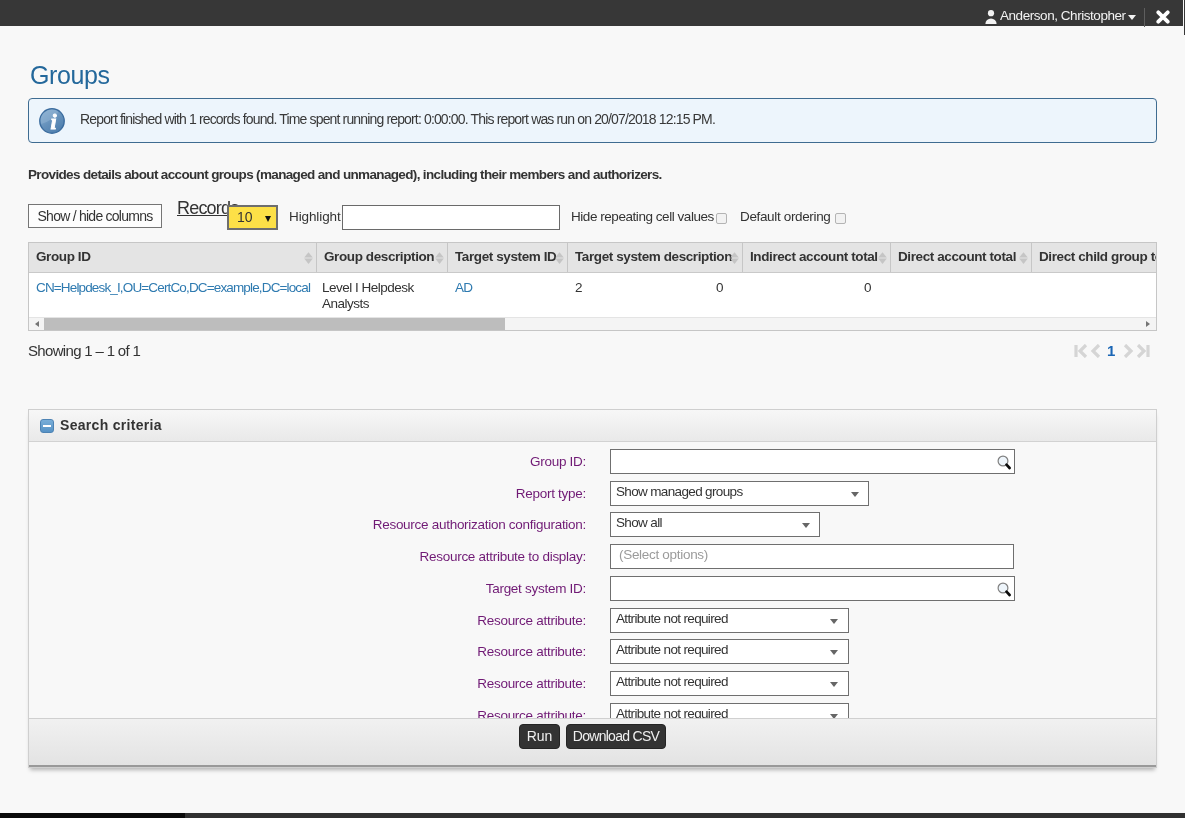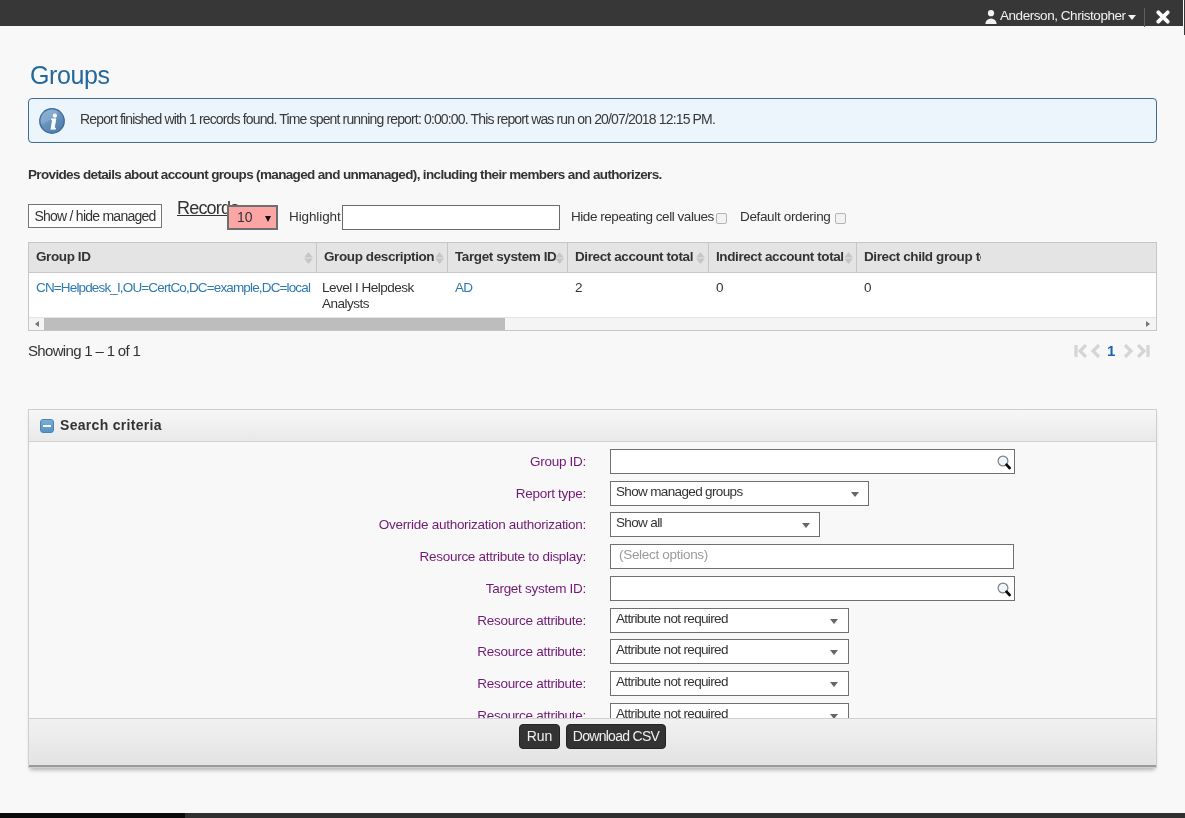--- a/index.html
+++ b/index.html
@@ -34,21 +34,21 @@
 
 .provides { position:absolute; top:167px; left:28px; font-weight:bold; font-size:13.5px; letter-spacing:-0.65px; }
 
 
 .btn-showhide {
   position:absolute; top:204px; left:28px; width:134px; height:24px;
   background:#fdfdfd; border:1px solid #757575; font-size:14px; letter-spacing:-0.75px; color:#333;
   text-align:center; line-height:22px;
 }
 .lbl-records { position:absolute; top:196px; left:177px; font-size:18px; letter-spacing:-0.8px; line-height:25px;text-decoration:underline; }
-.sel-records { position:absolute; top:205px; left:227px; width:51px; height:25px; background:#fca5a5; border:2px solid #6e6e6e; font-size:14px; line-height:20px; padding-left:8px; }
+.sel-records { position:absolute; top:205px; left:227px; width:51px; height:25px; background:#fde047; border:2px solid #6e6e6e; font-size:14px; line-height:20px; padding-left:8px; }
 .sel-records .arr { position:absolute; right:5px; top:9px; width:0; height:0; border-left:3.6px solid transparent; border-right:3.6px solid transparent; border-top:6px solid #111; }
 .lbl-highlight { position:absolute; top:204px; left:289px; font-size:13.5px; letter-spacing:-0.1px; line-height:25px; }
 .inp-highlight { position:absolute; top:205px; left:342px; width:218px; height:25px; background:#fff; border:1px solid #6a6a6a; }
 .lbl-hiderep { position:absolute; top:204px; left:571px; font-size:13.5px; letter-spacing:-0.45px; line-height:25px; }
 .lbl-deford  { position:absolute; top:204px; left:740px; font-size:13.5px; letter-spacing:-0.35px; line-height:25px; }
 .cb { position:absolute; width:11px; height:11px; background:#f2f2f2; border:1px solid #b4b4b4; border-radius:2px; top:213px; }
 .cb1 { left:716px; }
 .cb2 { left:835px; }
 
 
@@ -127,21 +127,21 @@
     </defs>
     <circle cx="13" cy="13" r="12.2" fill="url(#ig)" stroke="#3c6d9f" stroke-width="1.4"></circle>
     <path d="M2.2 16 A11.2 11.2 0 0 1 19.5 3.8 A30 30 0 0 1 2.2 16 z" fill="#8fb3d3" opacity="0.55"></path>
     <text x="14.6" y="20.8" font-family="Liberation Serif" font-style="italic" font-weight="bold" font-size="22" fill="#ffffff" stroke="#ffffff" stroke-width="0.9" text-anchor="middle">i</text>
   </svg>
   <div class="msg">Report finished with 1 records found. Time spent running report: 0:00:00. This report was run on 20/07/2018 12:15 PM.</div>
 </div>
 
 <div class="provides">Provides details about account groups (managed and unmanaged), including their members and authorizers.</div>
 
-<div class="btn-showhide">Show / hide managed</div>
+<div class="btn-showhide">Show / hide columns</div>
 <div class="lbl-records">Records</div>
 <div class="sel-records">10<span class="arr"></span></div>
 <div class="lbl-highlight">Highlight</div>
 <div class="inp-highlight"></div>
 <div class="lbl-hiderep">Hide repeating cell values</div>
 <div class="cb cb1"></div>
 <div class="lbl-deford">Default ordering</div>
 <div class="cb cb2"></div>
 
 <div class="tablewrap">
@@ -151,25 +151,29 @@
           <path d="M4.5 11.9 L8.8 6.6 L0.2 6.6 z" fill="#c5c5c5"></path>
         </svg></div>
     <div class="th" style="width:131px;">Group description<svg class="sorticon" width="9" height="12" viewBox="0 0 9 12">
           <path d="M4.5 0.3 L8.8 5.4 L0.2 5.4 z" fill="#c5c5c5"></path>
           <path d="M4.5 11.9 L8.8 6.6 L0.2 6.6 z" fill="#c5c5c5"></path>
         </svg></div>
     <div class="th" style="width:120px;">Target system ID<svg class="sorticon" width="9" height="12" viewBox="0 0 9 12">
           <path d="M4.5 0.3 L8.8 5.4 L0.2 5.4 z" fill="#c5c5c5"></path>
           <path d="M4.5 11.9 L8.8 6.6 L0.2 6.6 z" fill="#c5c5c5"></path>
         </svg></div>
+    <div class="th" style="width:175px;">Target system description<svg class="sorticon" width="9" height="12" viewBox="0 0 9 12">
+          <path d="M4.5 0.3 L8.8 5.4 L0.2 5.4 z" fill="#c5c5c5"></path>
+          <path d="M4.5 11.9 L8.8 6.6 L0.2 6.6 z" fill="#c5c5c5"></path>
+        </svg></div>
+    <div class="th" style="width:148px;">Indirect account total<svg class="sorticon" width="9" height="12" viewBox="0 0 9 12">
+          <path d="M4.5 0.3 L8.8 5.4 L0.2 5.4 z" fill="#c5c5c5"></path>
+          <path d="M4.5 11.9 L8.8 6.6 L0.2 6.6 z" fill="#c5c5c5"></path>
+        </svg></div>
     <div class="th" style="width:141px;">Direct account total<svg class="sorticon" width="9" height="12" viewBox="0 0 9 12">
-          <path d="M4.5 0.3 L8.8 5.4 L0.2 5.4 z" fill="#c5c5c5"></path>
-          <path d="M4.5 11.9 L8.8 6.6 L0.2 6.6 z" fill="#c5c5c5"></path>
-        </svg></div>
-    <div class="th" style="width:148px;">Indirect account total<svg class="sorticon" width="9" height="12" viewBox="0 0 9 12">
           <path d="M4.5 0.3 L8.8 5.4 L0.2 5.4 z" fill="#c5c5c5"></path>
           <path d="M4.5 11.9 L8.8 6.6 L0.2 6.6 z" fill="#c5c5c5"></path>
         </svg></div>
     <div class="th" style="width:124px;">Direct child group total</div>
   </div>
   <div class="trow">
     <div class="td" style="width:288px;"><a class="lnk">CN=Helpdesk_I,OU=CertCo,DC=example,DC=local</a></div>
     <div class="td" style="width:131px;padding-left:5px;">Level I Helpdesk Analysts</div>
     <div class="td" style="width:120px;"><a class="lnk">AD</a></div>
     <div class="td" style="width:141px;">2</div>
@@ -209,21 +213,21 @@
           <circle cx="10" cy="8" r="4.9" fill="#eef5fb" stroke="#808080" stroke-width="1.2"></circle>
           <path d="M13.5 11.7 L16.6 15" stroke="#0c0c0c" stroke-width="2.7" stroke-linecap="round"></path>
         </svg>
       </div>
   </div>
   <div class="frow" style="top:71px;">
     <div class="flabel">Report type:</div>
     <div class="fctl fsel" style="width:259px;">Show managed groups<span class="arr" style="right:9px;"></span></div>
   </div>
   <div class="frow" style="top:102px;">
-    <div class="flabel">Override authorization authorization:</div>
+    <div class="flabel">Resource authorization configuration:</div>
     <div class="fctl fsel" style="width:210px;">Show all<span class="arr" style="right:9px;"></span></div>
   </div>
   <div class="frow" style="top:134px;">
     <div class="flabel">Resource attribute to display:</div>
     <div class="fctl phtext" style="width:404px;">(Select options)</div>
   </div>
   <div class="frow" style="top:166px;">
     <div class="flabel">Target system ID:</div>
     <div class="fctl searchinp">
         <svg width="19" height="19" viewBox="0 0 19 19">

